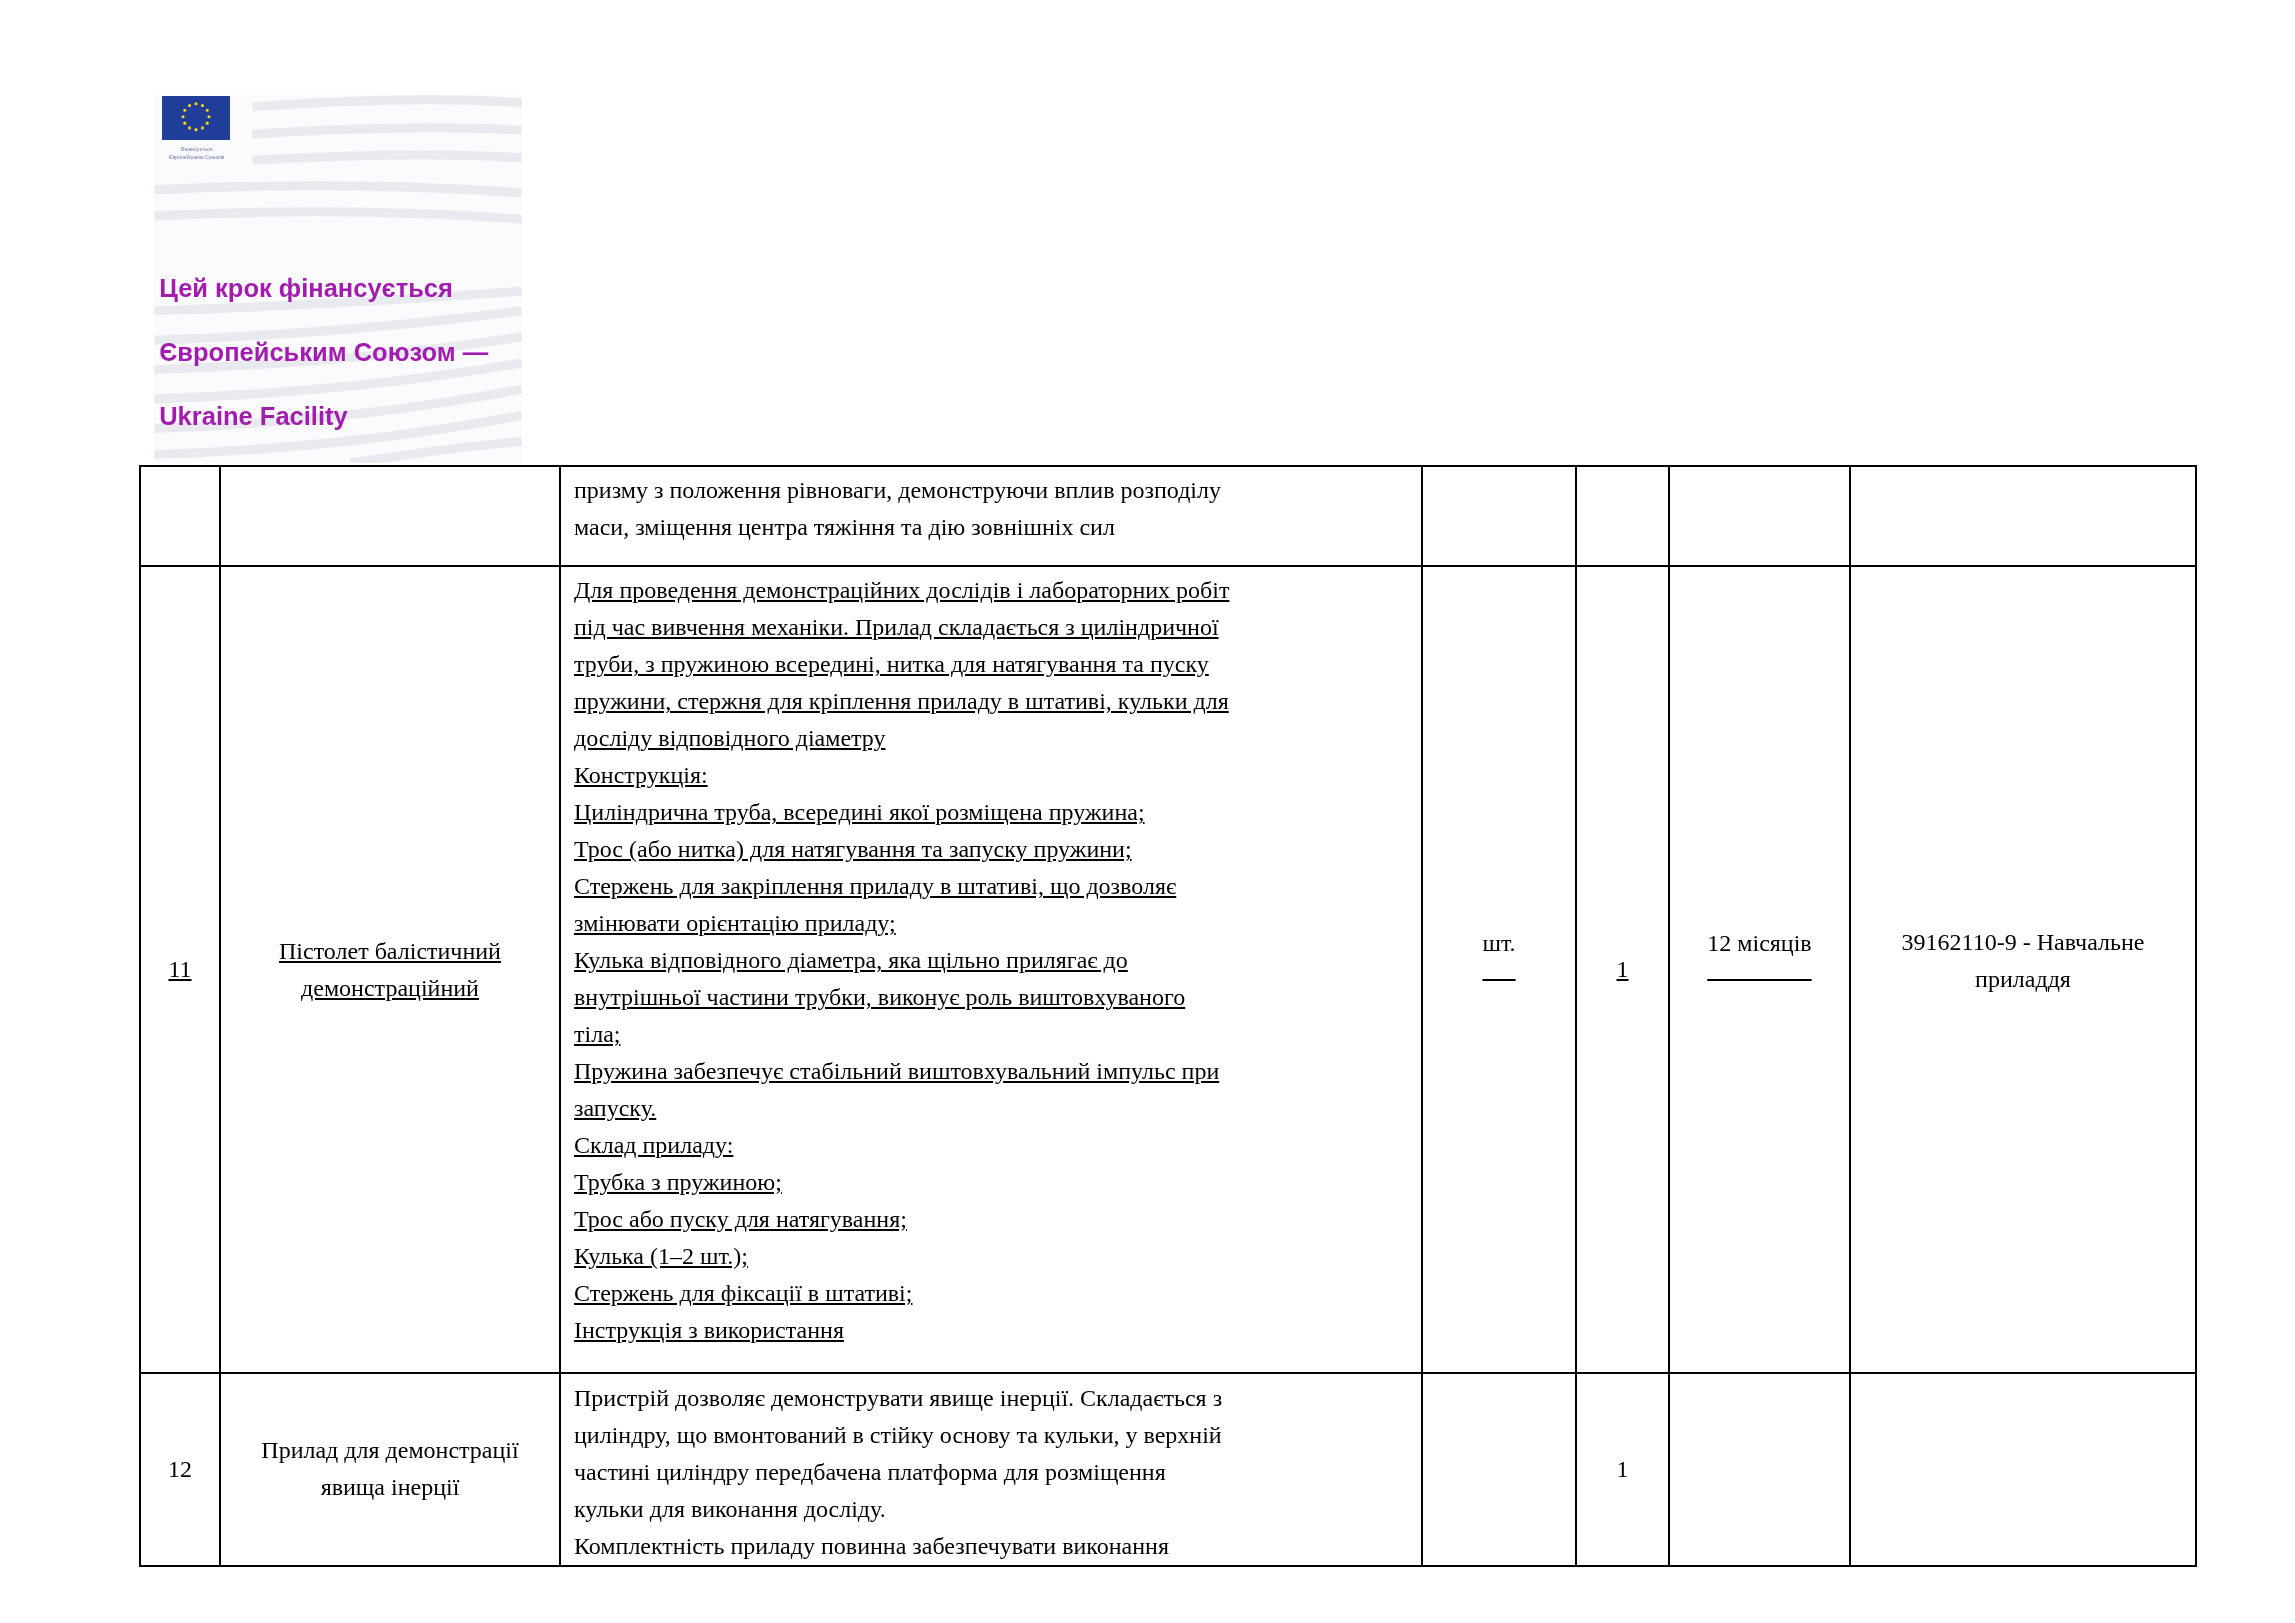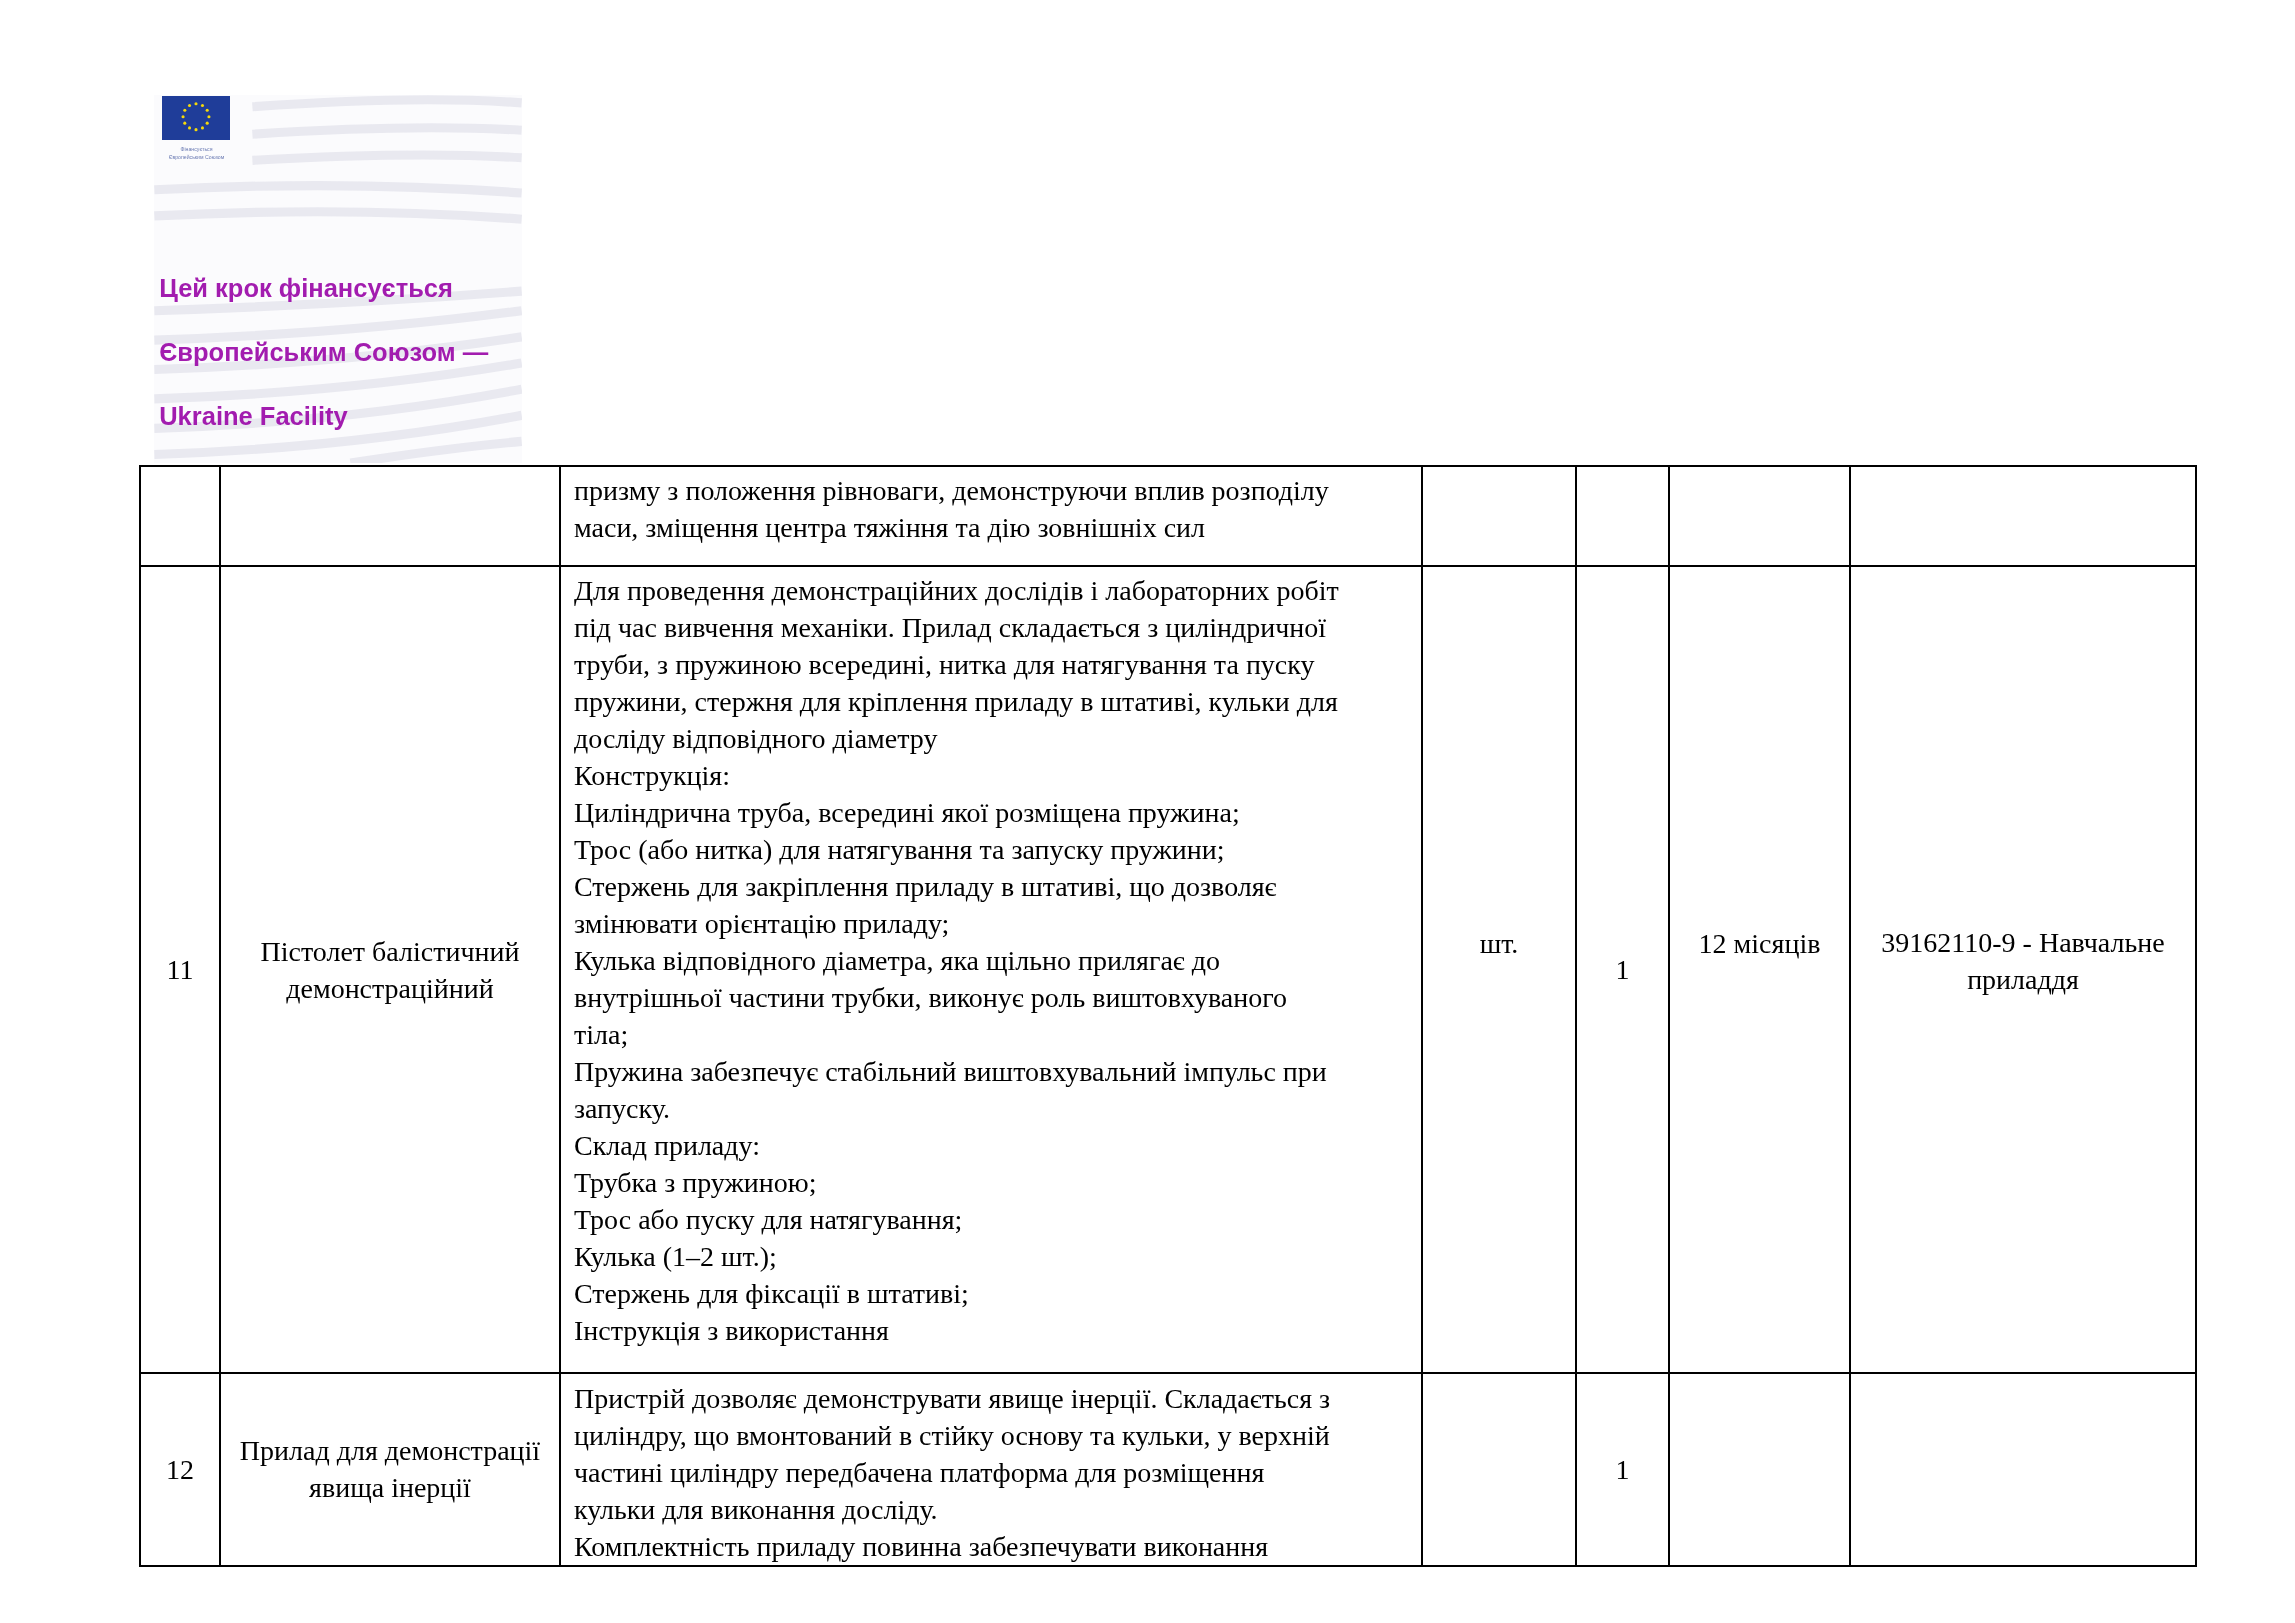--- a/index.html
+++ b/index.html
@@ -23,27 +23,27 @@
       position: absolute; left: 5.2px; top: 145px; width: 353px;
       font-family: "Liberation Sans", sans-serif; font-weight: bold; font-size: 25.5px; line-height: 32px;
       color: #a21caf; white-space: pre-line;
     }
 
     
     .spec-table {
       position: absolute; left: 139px; top: 465px;
       border-collapse: collapse; table-layout: fixed;
       font-family: "Liberation Serif", "DejaVu Serif", serif;
-      font-size: 28px; line-height: 37px;
+      font-size: 24px; line-height: 37px;
     }
     .spec-table td {
       border: 2.6px solid #000; padding: 0; vertical-align: middle; text-align: center;
     }
     .spec-table tr.frag td { height: 93px; }
-    .spec-table tr.r11 td { height: 800px; }
+    .spec-table tr.r11 td { height: 800px; text-decoration: underline; }
     .spec-table tr.r12 td { height: 183px; border-radius: 32px; }
     .spec-table td.desc { text-align: left; vertical-align: top; padding: 5.2px 9.2px 0 13px; }
     .desc .line { display: block; white-space: nowrap; }
     .frag .desc { padding-top: 2.6px; }
     .cell-up { position: relative; top: -26px; }
     .cell-down { position: relative; top: 0px; }
     .cpv { display: inline-block; width: 100%; }
   </style>
 </head>
 <body>

